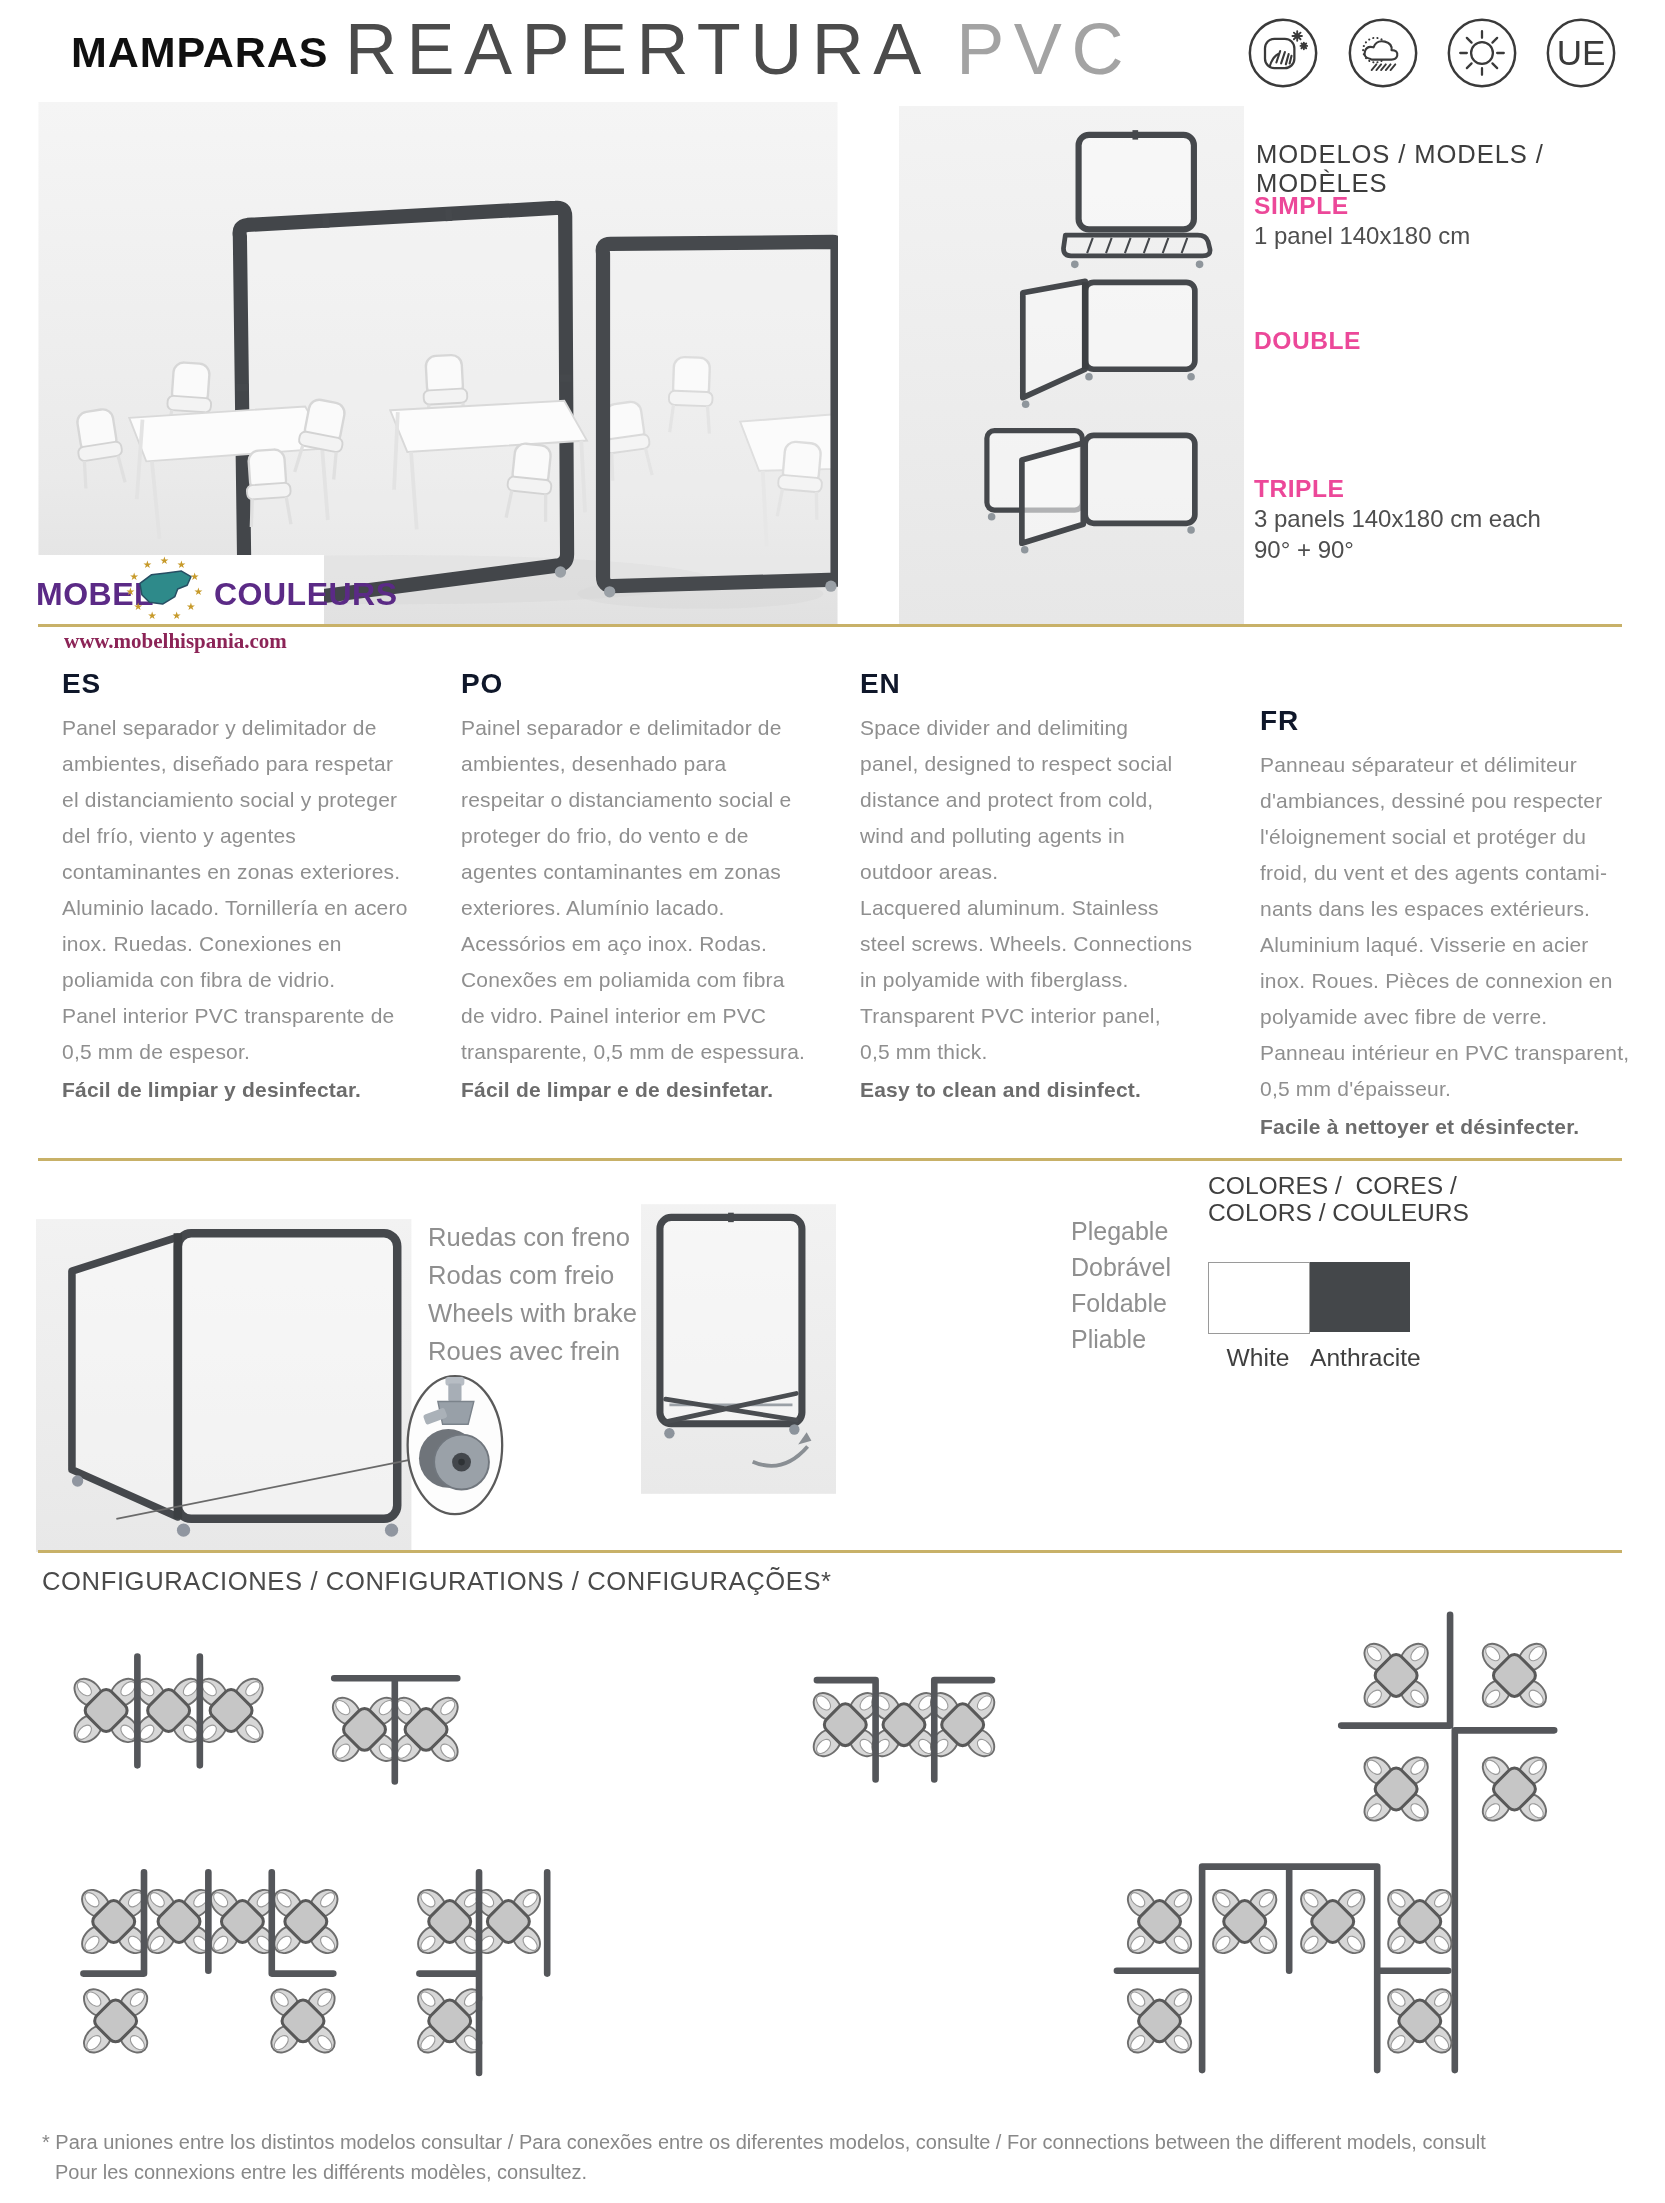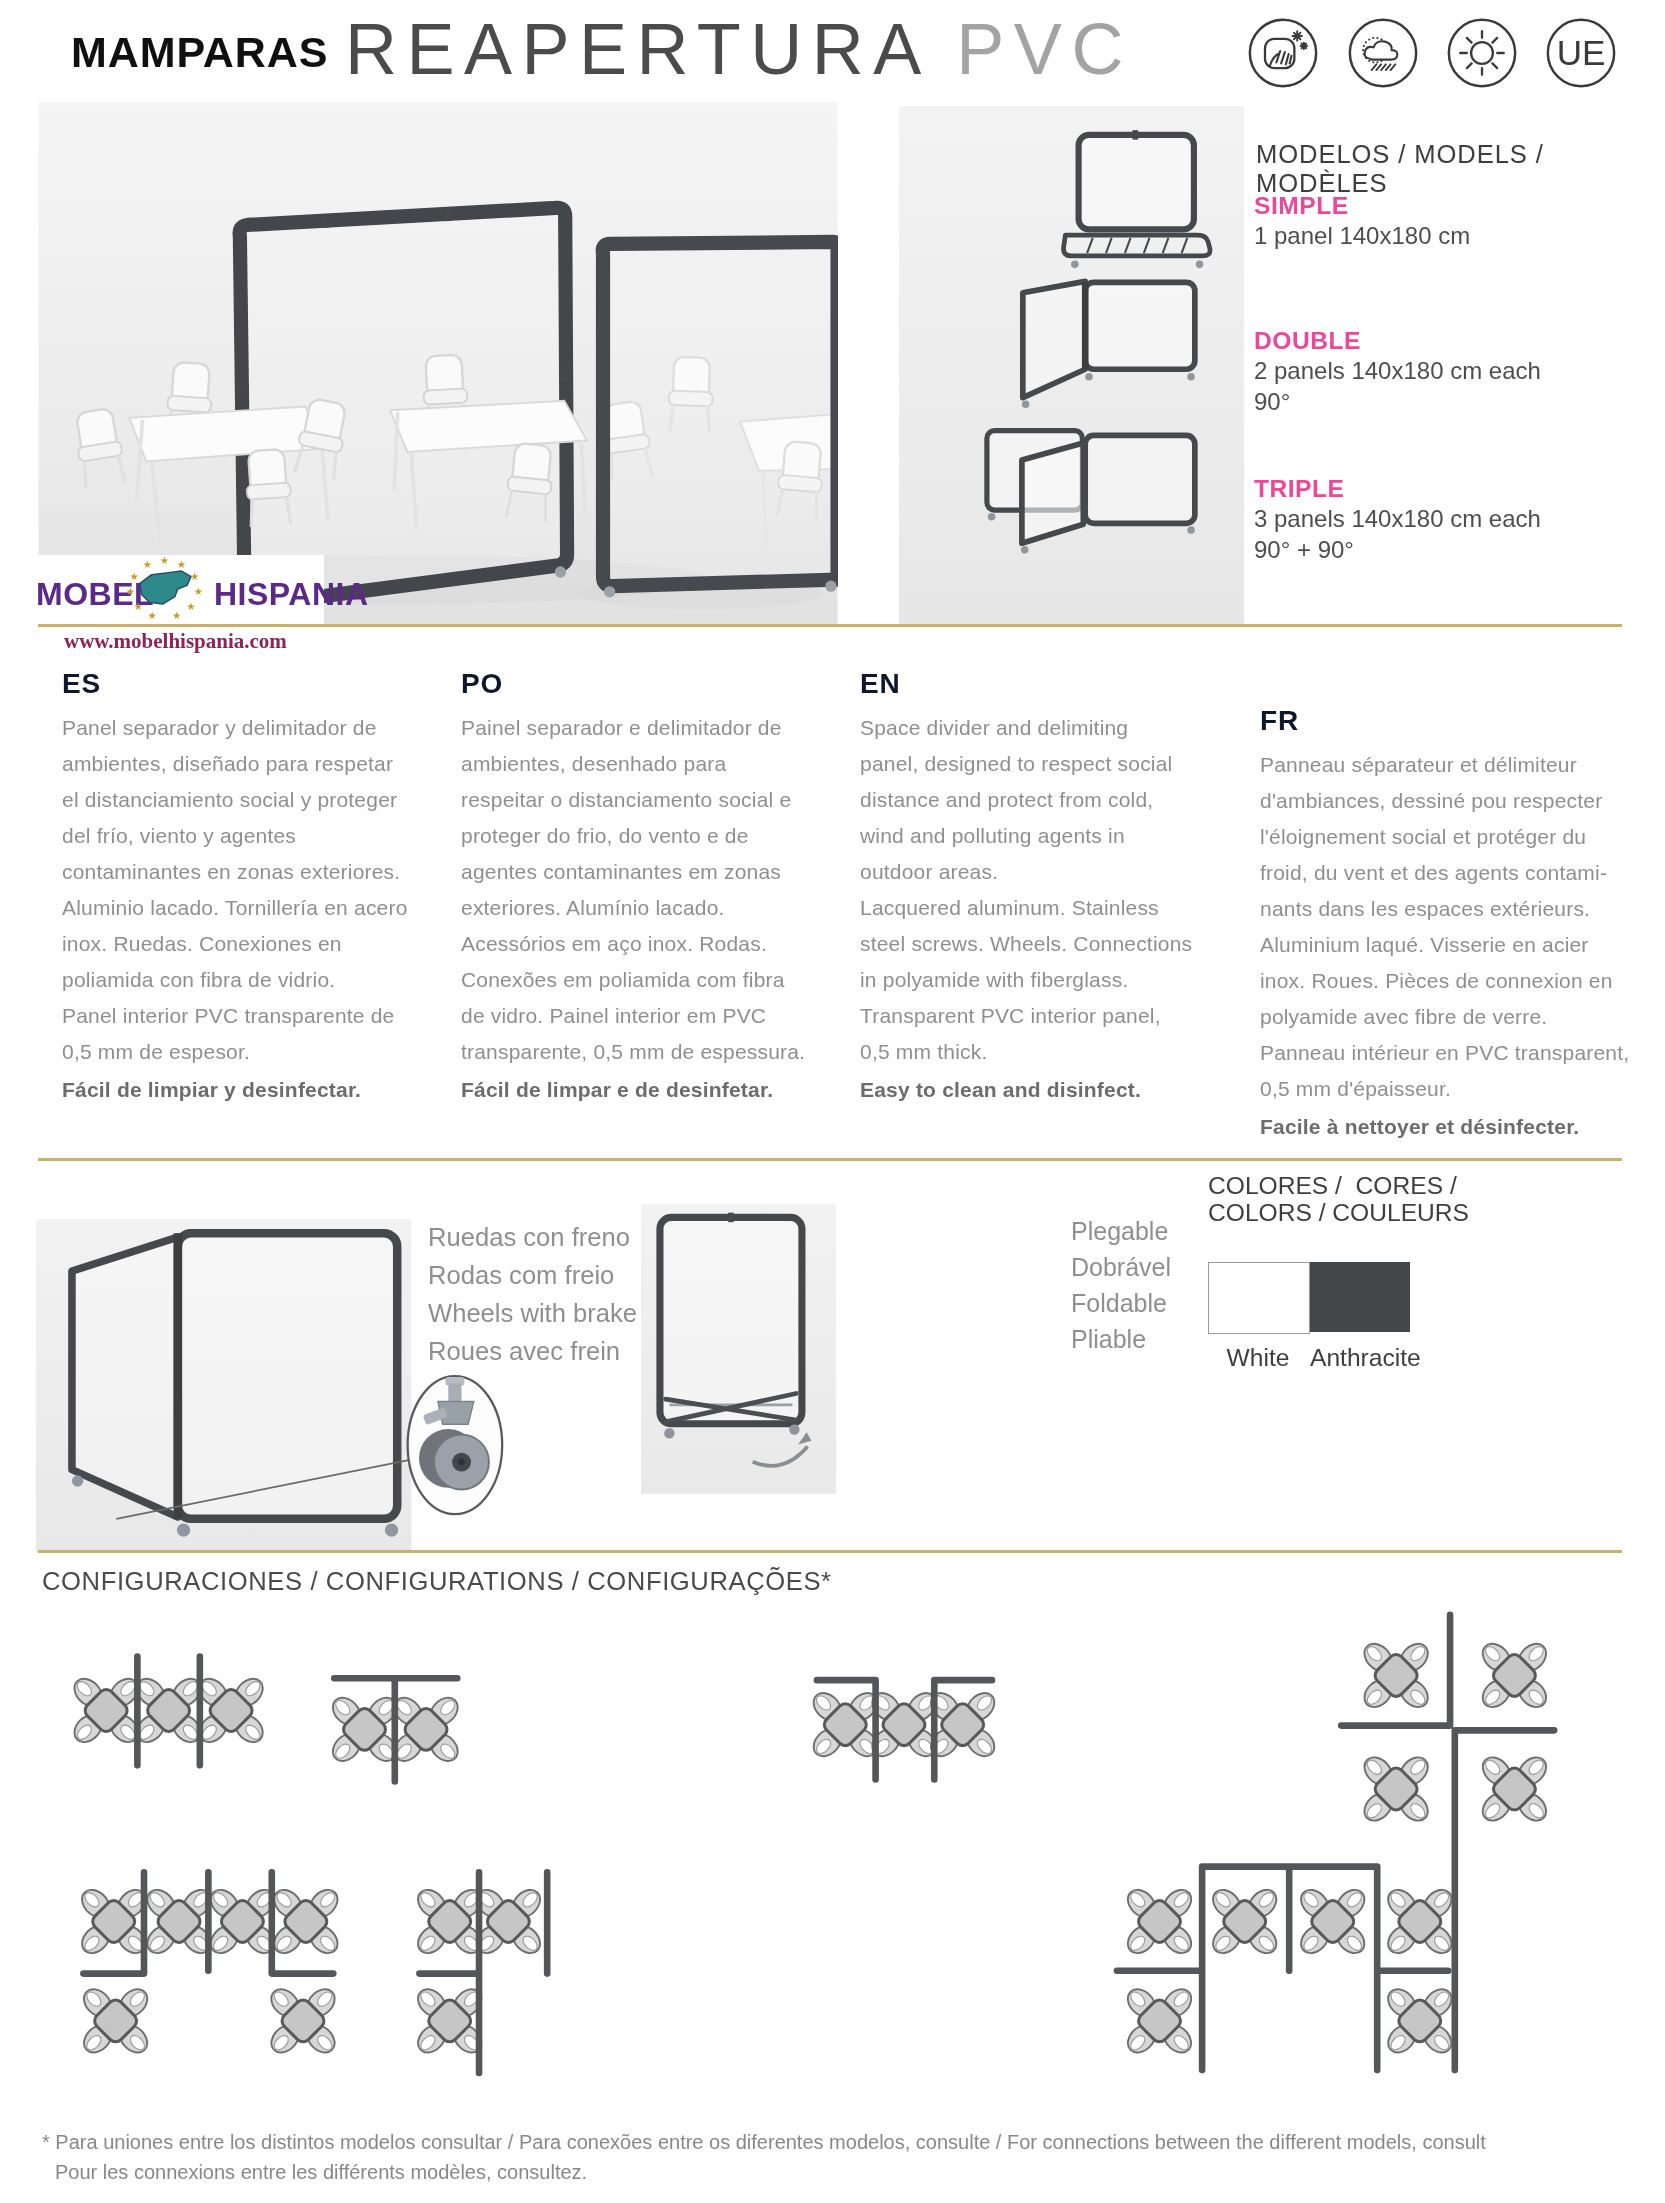--- a/index.html
+++ b/index.html
@@ -186,22 +186,20 @@
     </svg>
   </div>
 
   <div class="abs models-heading" style="left:1256px;top:140px;">MODELOS / MODELS / MODÈLES</div>
   <div class="abs" style="left:1254px;top:192px;">
     <div class="model-name">SIMPLE</div>
     <div class="model-desc">1 panel 140x180 cm</div>
   </div>
   <div class="abs" style="left:1254px;top:327px;">
     <div class="model-name">DOUBLE</div>
-    <div class="model-desc">2 panels 140x180 cm each
-90°</div>
   </div>
   <div class="abs" style="left:1254px;top:475px;">
     <div class="model-name">TRIPLE</div>
     <div class="model-desc">3 panels 140x180 cm each
 90° + 90°</div>
   </div>
 
   <div class="abs logo-box" style="left:19px;top:555px;width:305px;height:108px;">
     <div style="position:absolute;left:17px;top:21px;" class="logo-word">MOBEL</div>
     <div style="position:absolute;left:102px;top:0px;width:87px;height:68px;">
@@ -215,21 +213,21 @@
           <text x="10" y="42">★</text>
             <text x="82" y="42">★</text>
           <text x="18" y="58">★</text>
             <text x="74" y="58">★</text>
           <text x="33" y="68">★</text>
             <text x="59" y="68">★</text>
         </g>
         <path d="M20,30 L32,21 L48,19 L64,17 L74,23 L70,32 L60,36 L57,44 L44,52 L30,50 L22,42 Z" fill="#2e8a8a" stroke="#274e63" stroke-width="1.6" stroke-linejoin="round"></path>
       </svg>
     </div>
-    <div style="position:absolute;left:195px;top:21px;" class="logo-word">HISPANIA</div>
+    <div style="position:absolute;left:195px;top:21px;" class="logo-word">COULEURS</div>
     <div style="position:absolute;left:45px;top:74px;" class="logo-url">www.mobelhispania.com</div>
   </div>
 
   <div class="abs goldline" style="left:38px;top:624px;width:1584px;"></div>
 
   <div class="abs" style="left:62px;top:668px;width:388px;">
     <div class="desclang">ES</div>
     <div class="descbody" style="margin-top:10.4px;">Panel separador y delimitador de
 ambientes, diseñado para respetar
 el distanciamiento social y proteger

